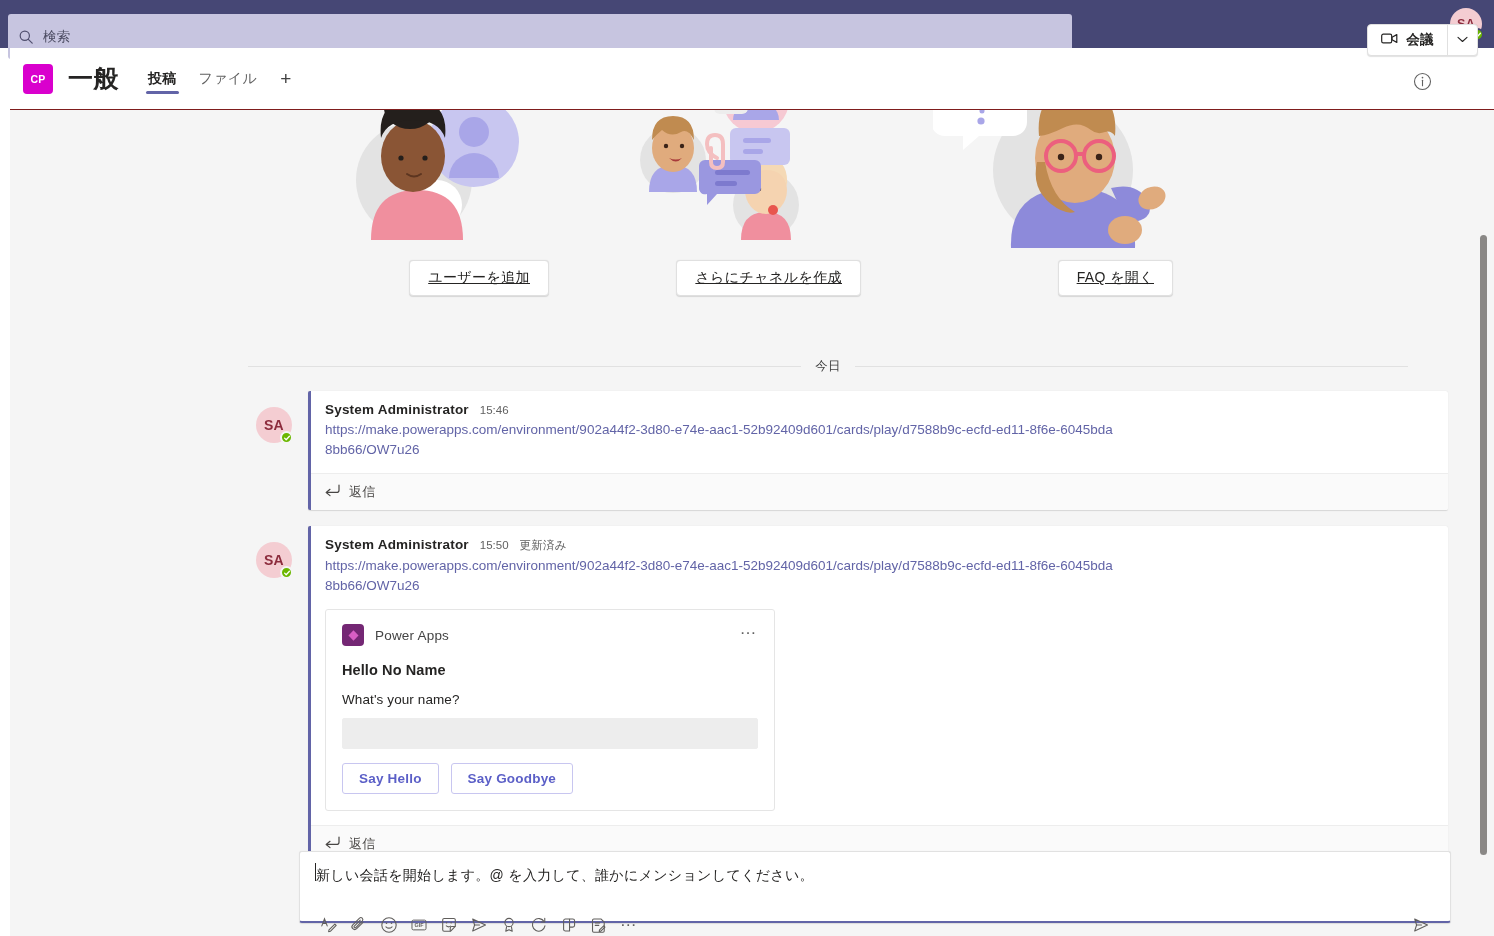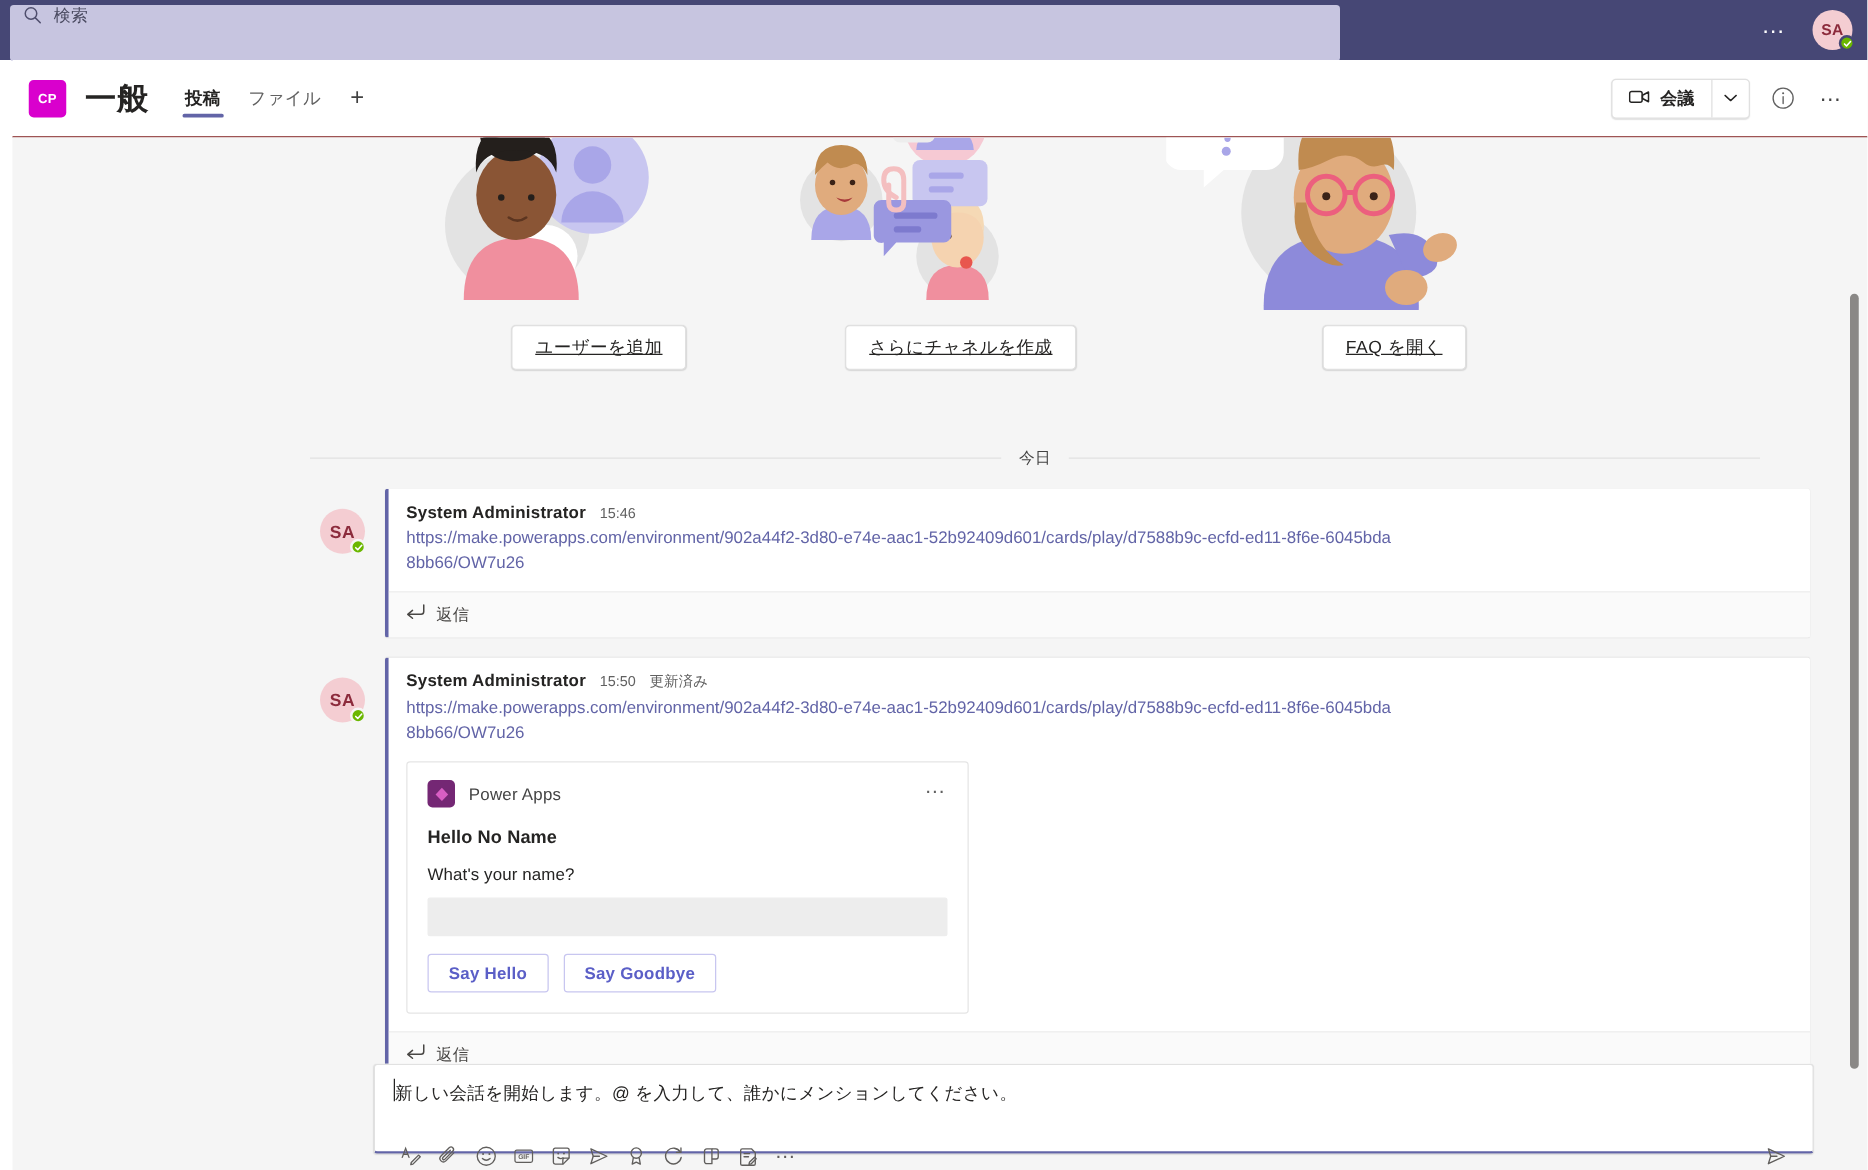--- a/index.html
+++ b/index.html
@@ -13,23 +13,23 @@
   }
   body { position: relative; }
 
   
   .topbar {
     position: absolute; left: 0; top: 0; width: 1494px; height: 48px;
     background: #464775;
     display: flex; align-items: center;
   }
   .search-wrap {
-    position: absolute; left: 8px; top: 4px; width: 1064px; height: 45px;
+    position: absolute; left: 8px; top: 14px; width: 1064px; height: 45px;
     background: #c7c5e0; border-radius: 3px;
-    display: flex; align-items: flex-start; padding: 0 10px;
+    display: flex; align-items: center; padding: 0 10px;
   }
   .search-icon { width: 16px; height: 16px; flex: 0 0 16px; margin-right: 9px; opacity: .85; }
   .search-text {
     font-size: 13.5px; color: #4a4a60; letter-spacing: .2px;
     font-family: "Liberation Sans", "DejaVu Sans", sans-serif;
   }
   .topbar-right {
     position: absolute; right: 12px; top: 0; height: 48px;
     display: flex; align-items: center; gap: 14px;
   }
@@ -78,21 +78,21 @@
   .chan-tab.active::after {
     content: ""; position: absolute; left: 9px; right: 9px; bottom: 16px;
     height: 3px; background: #6264a7; border-radius: 2px;
   }
   .tab-plus {
     font-size: 19px; color: #424242; padding: 0 12px; cursor: pointer;
     font-weight: 300; line-height: 1;
   }
   .chan-right {
     margin-left: auto; display: flex; align-items: center;
-    gap: 13px; padding-right: 16px;
+    gap: 13px; padding-right: 16px; flex-direction: column;
   }
   .meet-group {
     display: flex; align-items: stretch; height: 32px;
     border: 1px solid #e0e0e0; border-radius: 4px; background: #fff;
     box-shadow: 0 .3px 1px rgba(0,0,0,.12);
   }
   .meet-btn {
     display: flex; align-items: center; gap: 8px; padding: 0 13px;
     font-size: 13.5px; font-weight: 700; color: #252423; cursor: pointer;
     letter-spacing: .4px;

